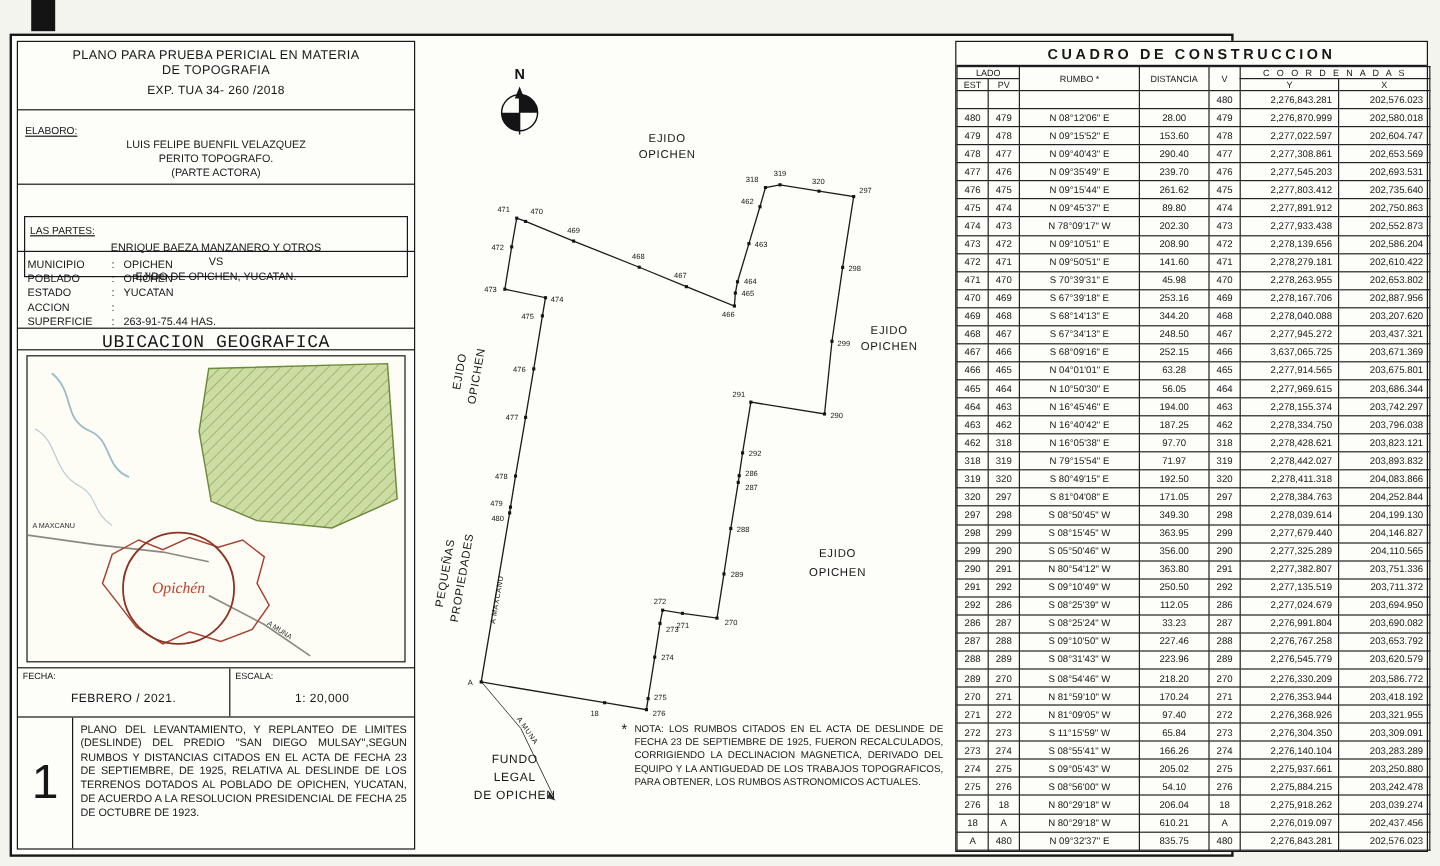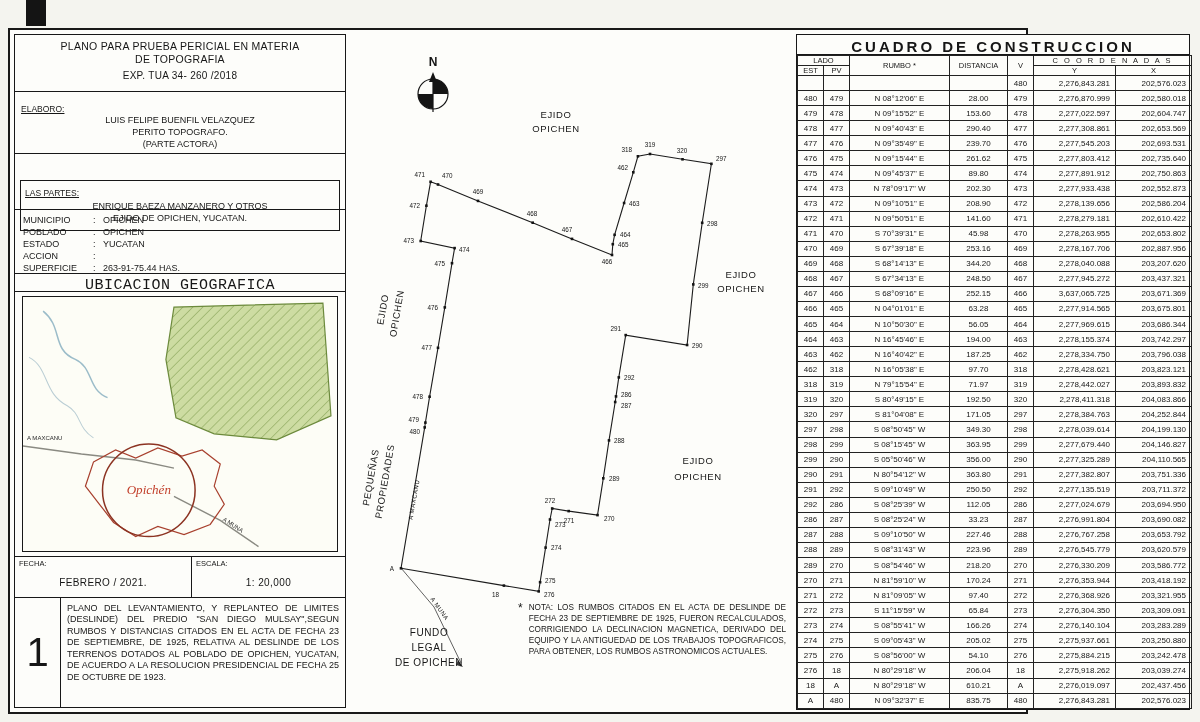--- a/index.html
+++ b/index.html
@@ -39,21 +39,21 @@
   .mid-panel{position:absolute;left:340px;top:4px;width:446px;height:678px;}
   .mid-panel svg{width:100%;height:100%;display:block;}
   .pt-label{font-size:6.3px;fill:#141414;}
   .area-label{font-size:9.5px;fill:#161616;letter-spacing:.6px;}
   .note-block{position:absolute;left:168px;top:568px;width:268px;display:flex;gap:6px;}
   .note-bullet{font-size:12px;line-height:12px;}
   .note-text{font-size:8.2px;line-height:11px;text-align:justify;}
 
   
   .table-panel{position:absolute;left:786px;top:4px;width:394px;height:676px;border:1.5px solid #181818;background:#fdfdfa;display:flex;flex-direction:column;}
-  .table-title{height:20px;text-align:center;font-size:15px;font-weight:bold;letter-spacing:3px;padding-top:3px;border-bottom:1.5px solid #181818;}
+  .table-title{height:20px;text-align:center;font-size:12px;font-weight:bold;letter-spacing:3px;padding-top:3px;border-bottom:1.5px solid #181818;}
   table.ctable{width:100%;height:calc(100% - 20px);border-collapse:collapse;table-layout:fixed;}
   .ctable th,.ctable td{border:1px solid #222;font-weight:normal;font-size:8px;text-align:center;white-space:nowrap;overflow:hidden;padding:0 2px;}
   .ctable thead th{font-size:7.5px;}
   .ctable th.coord-h{letter-spacing:2px;}
   .ctable td.c5,.ctable td.c6{text-align:right;padding-right:5px;}
 </style>
 </head>
 <body>
 
 <div class="scan-artifact"></div>
@@ -71,20 +71,21 @@
       <span class="lbl">ELABORO:</span>
       <div class="cline">LUIS FELIPE BUENFIL VELAZQUEZ</div>
       <div class="cline">PERITO TOPOGRAFO.</div>
       <div class="cline">(PARTE ACTORA)</div>
     </div>
 
     <div class="lp-sec lp-partes">
       <div class="partes-box">
         <span class="lbl">LAS PARTES:</span>
         <div class="cline">ENRIQUE BAEZA MANZANERO Y OTROS</div>
+        <div class="cline">VS</div>
         <div class="cline">EJIDO DE OPICHEN, YUCATAN.</div>
       </div>
     </div>
 
     <div class="lp-sec lp-info">
       <div class="info-row"><span class="ilabel">MUNICIPIO</span><span class="icolon">:</span><span>OPICHEN</span></div>
       <div class="info-row"><span class="ilabel">POBLADO</span><span class="icolon">:</span><span>OPICHEN</span></div>
       <div class="info-row"><span class="ilabel">ESTADO</span><span class="icolon">:</span><span>YUCATAN</span></div>
       <div class="info-row"><span class="ilabel">ACCION</span><span class="icolon">:</span><span></span></div>
       <div class="info-row"><span class="ilabel">SUPERFICIE</span><span class="icolon">:</span><span>263-91-75.44 HAS.</span></div>

